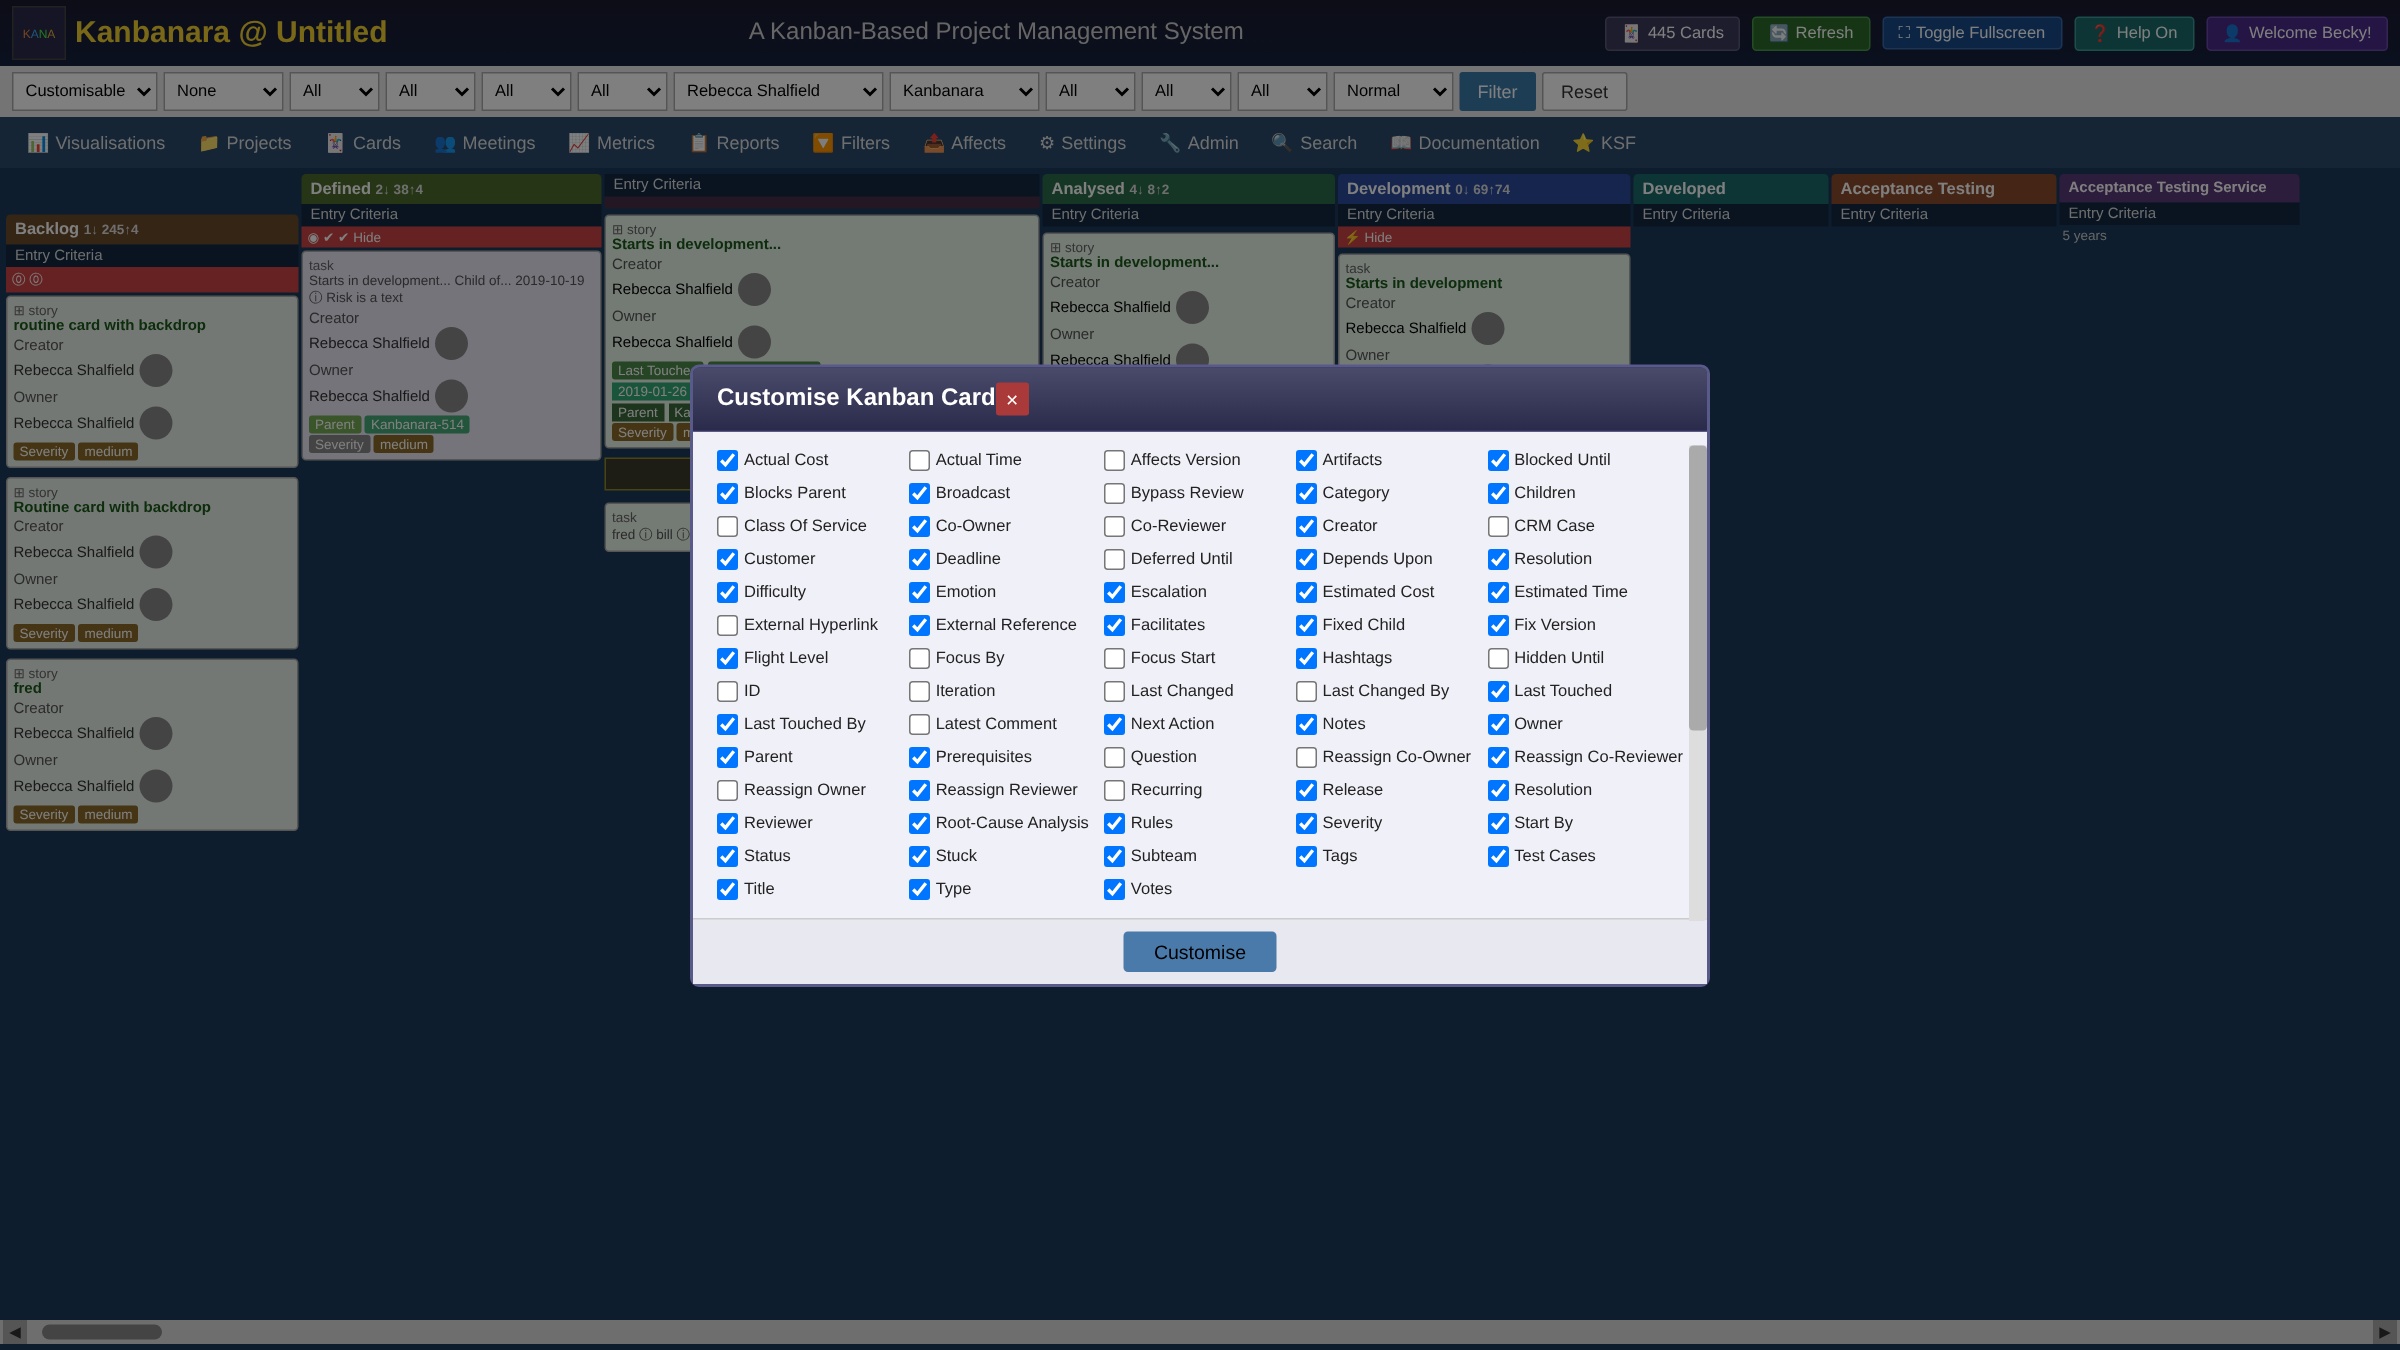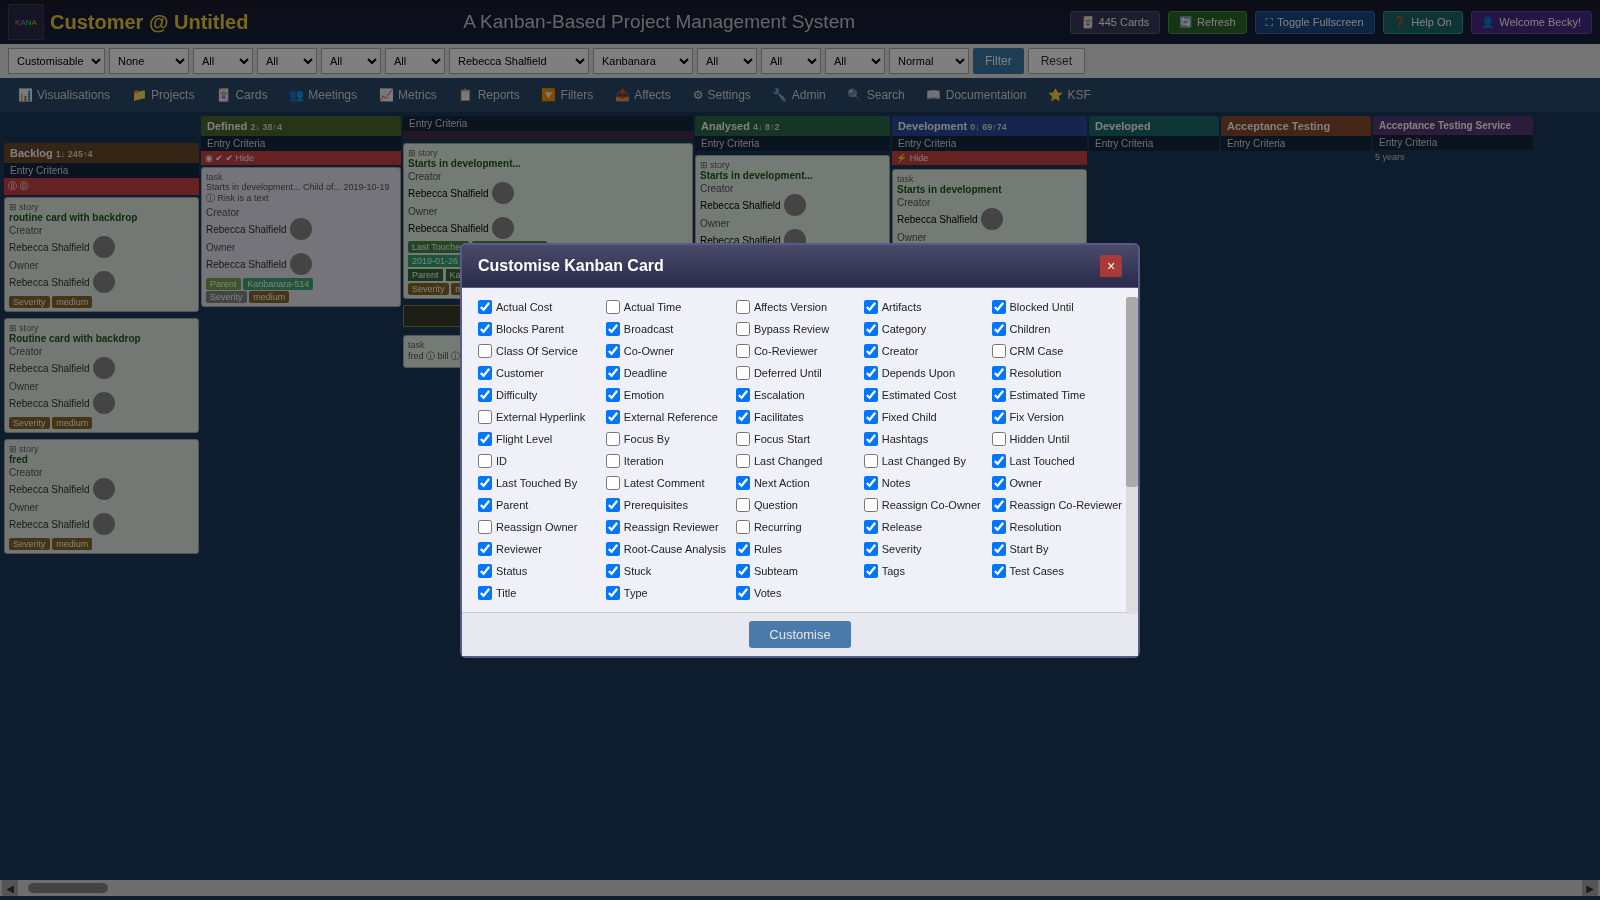--- a/index.html
+++ b/index.html
@@ -6,21 +6,21 @@
     body { font-family: Arial, sans-serif; font-size: 12px; background: #1a3a5c; overflow: hidden; width: 1600px; height: 900px; }
 
     
     .top-bar {
       display: flex; align-items: center; background: linear-gradient(180deg, #1a1a2e 0%, #16213e 100%);
       padding: 4px 8px; height: 44px; gap: 8px;
     }
     .logo-box { display: flex; align-items: center; gap: 6px; }
     .logo-icon { width: 36px; height: 36px; background: #2a2a4a; border: 1px solid #444; display: flex; flex-wrap: wrap; align-items: center; justify-content: center; font-size: 9px; color: #aaa; }
     .app-title { color: #f0d030; font-size: 20px; font-weight: bold; }
-    .app-subtitle { color: #ccc; font-size: 19px; flex: 1; text-align: center; }
+    .app-subtitle { color: #ccc; font-size: 16px; flex: 1; text-align: center; }
     .top-btn {
       background: #2a5a8a; color: #fff; border: 1px solid #4a7aaa; padding: 4px 10px;
       font-size: 11px; cursor: pointer; display: flex; align-items: center; gap: 4px; border-radius: 3px;
     }
     .top-btn.green { background: #2a6a2a; border-color: #4a9a4a; }
     .top-btn.blue2 { background: #1a4a8a; border-color: #3a6aaa; }
     .top-btn.teal { background: #1a6a6a; border-color: #3a9a9a; }
     .top-btn.purple { background: #4a2a8a; border-color: #6a4aaa; }
     .cards-btn { background: #3a3a5a; color: #fff; border: 1px solid #5a5a7a; padding: 4px 10px; font-size: 11px; border-radius: 3px; display: flex; align-items: center; gap: 4px; }
 
@@ -72,21 +72,21 @@
     .modal-overlay {
       position: fixed; top: 0; left: 0; width: 1600px; height: 900px;
       background: rgba(0,0,0,0.5); z-index: 100; display: flex; align-items: center; justify-content: center;
     }
     .modal {
       background: #2a2a4a; border: 2px solid #5a5a8a; border-radius: 6px;
       width: 680px; max-height: 520px; display: flex; flex-direction: column;
     }
     .modal-header {
       background: linear-gradient(180deg, #4a4a6a, #2a2a4a); padding: 10px 16px;
-      display: flex; align-items: center; justify-content: space-between;
+      display: flex; align-items: center; 
       border-bottom: 1px solid #5a5a8a; border-radius: 4px 4px 0 0;
     }
     .modal-title { color: #fff; font-size: 16px; font-weight: bold; }
     .modal-close {
       background: #aa3a3a; color: #fff; border: none; width: 22px; height: 22px;
       font-size: 14px; cursor: pointer; border-radius: 2px; display: flex; align-items: center; justify-content: center;
     }
     .modal-body {
       background: #f0f0f8; padding: 10px 14px; overflow-y: auto; flex: 1;
     }
@@ -94,21 +94,21 @@
       display: grid; grid-template-columns: repeat(5, 1fr); gap: 4px 6px;
     }
     .cb-item { display: flex; align-items: center; gap: 4px; padding: 2px; }
     .cb-item input[type=checkbox] { width: 14px; height: 14px; cursor: pointer; }
     .cb-item label { font-size: 11px; color: #222; cursor: pointer; white-space: nowrap; }
     .modal-footer {
       background: #e8e8f0; padding: 8px 14px; border-top: 1px solid #ccc;
       display: flex; justify-content: center;
     }
     .customise-btn {
-      background: #4a7aaa; color: #e5e5e5; border: none; padding: 6px 20px;
+      background: #4a7aaa; color: #000000; border: none; padding: 6px 20px;
       font-size: 13px; cursor: pointer; border-radius: 3px;
     }
     .modal-scroll { position: relative; }
 
     
     .h-scrollbar { height: 16px; background: #ddd; display: flex; align-items: center; padding: 0 2px; }
     .h-scroll-thumb { background: #888; height: 10px; width: 80px; border-radius: 5px; }
     .h-scroll-arrow { background: #aaa; color: #333; border: none; width: 16px; height: 16px; font-size: 10px; cursor: pointer; }
 
     .wip-limit { background: #3a3a2a; color: #f0d030; text-align: center; padding: 4px; font-size: 11px; border: 1px solid #8a8a2a; margin: 4px 0; }
@@ -120,21 +120,21 @@
 
 <div class="top-bar">
   <div class="logo-box">
     <div class="logo-icon">
       <span style="color:#e84; font-size:8px;">K</span>
         <span style="color:#4ae; font-size:8px;">A</span>
         <br>
       <span style="color:#4e4; font-size:8px;">N</span>
         <span style="color:#ea4; font-size:8px;">A</span>
     </div>
-    <span class="app-title">Customer @ Untitled</span>
+    <span class="app-title">Kanbanara @ Untitled</span>
   </div>
   <span class="app-subtitle">A Kanban-Based Project Management System</span>
 
   <div class="cards-btn">
     <span>🃏</span>
     <span>445 Cards</span>
   </div>
   <button class="top-btn green">
     <span>🔄</span>
     <span>Refresh</span>

